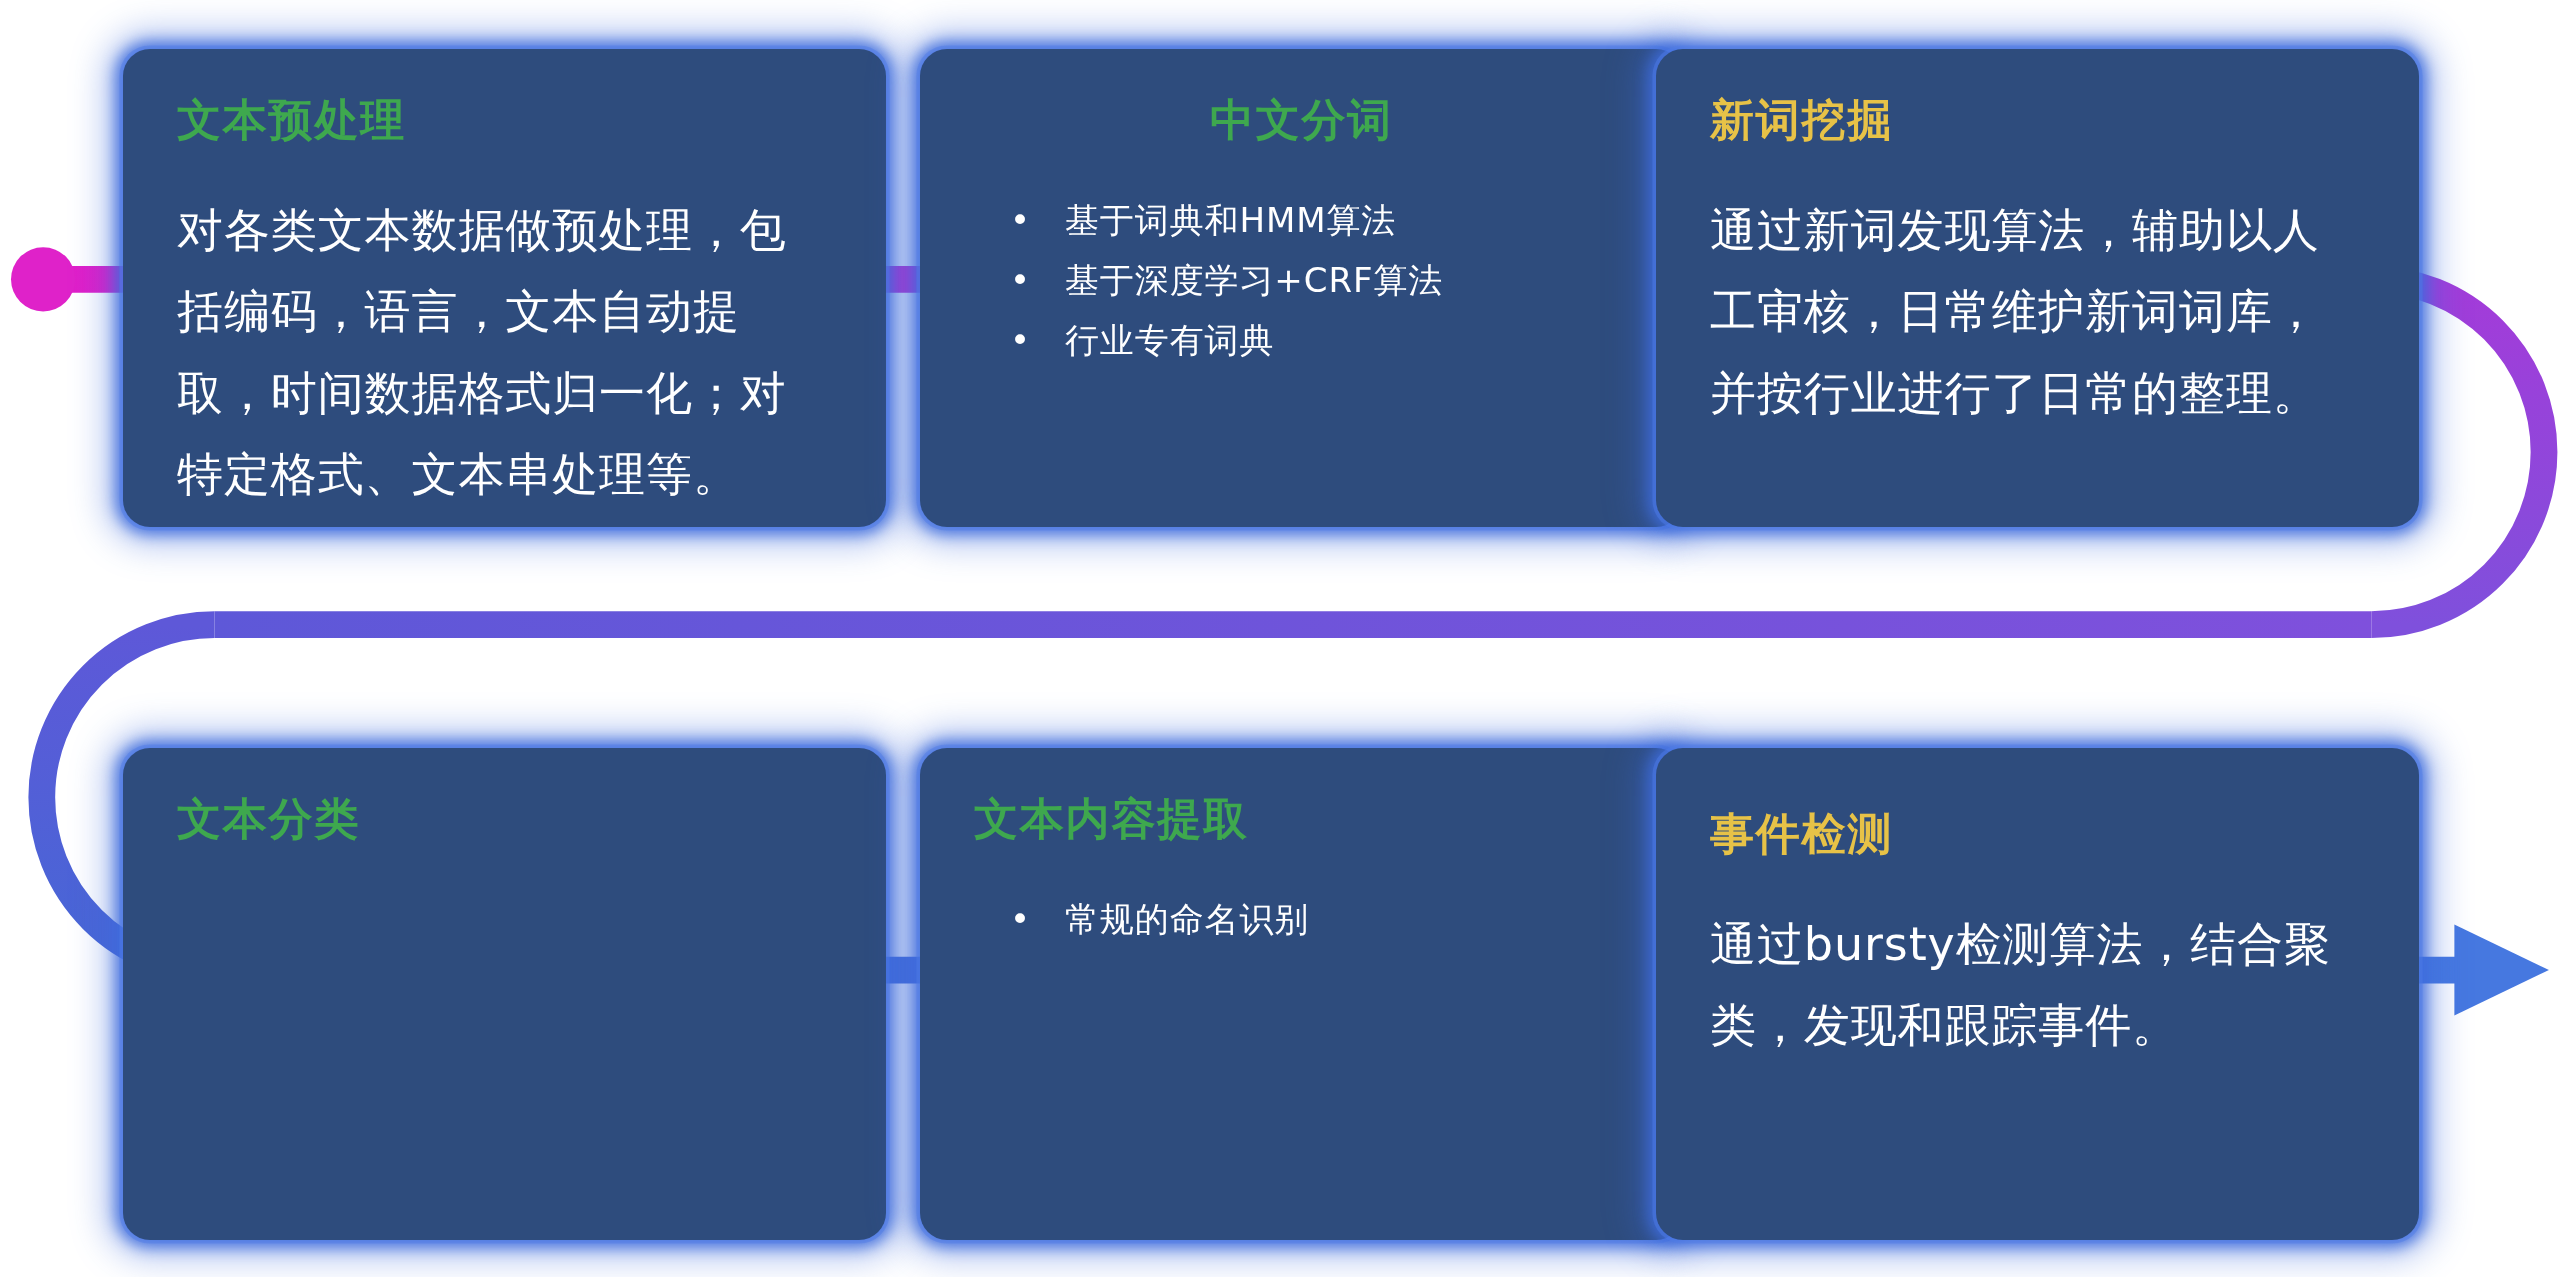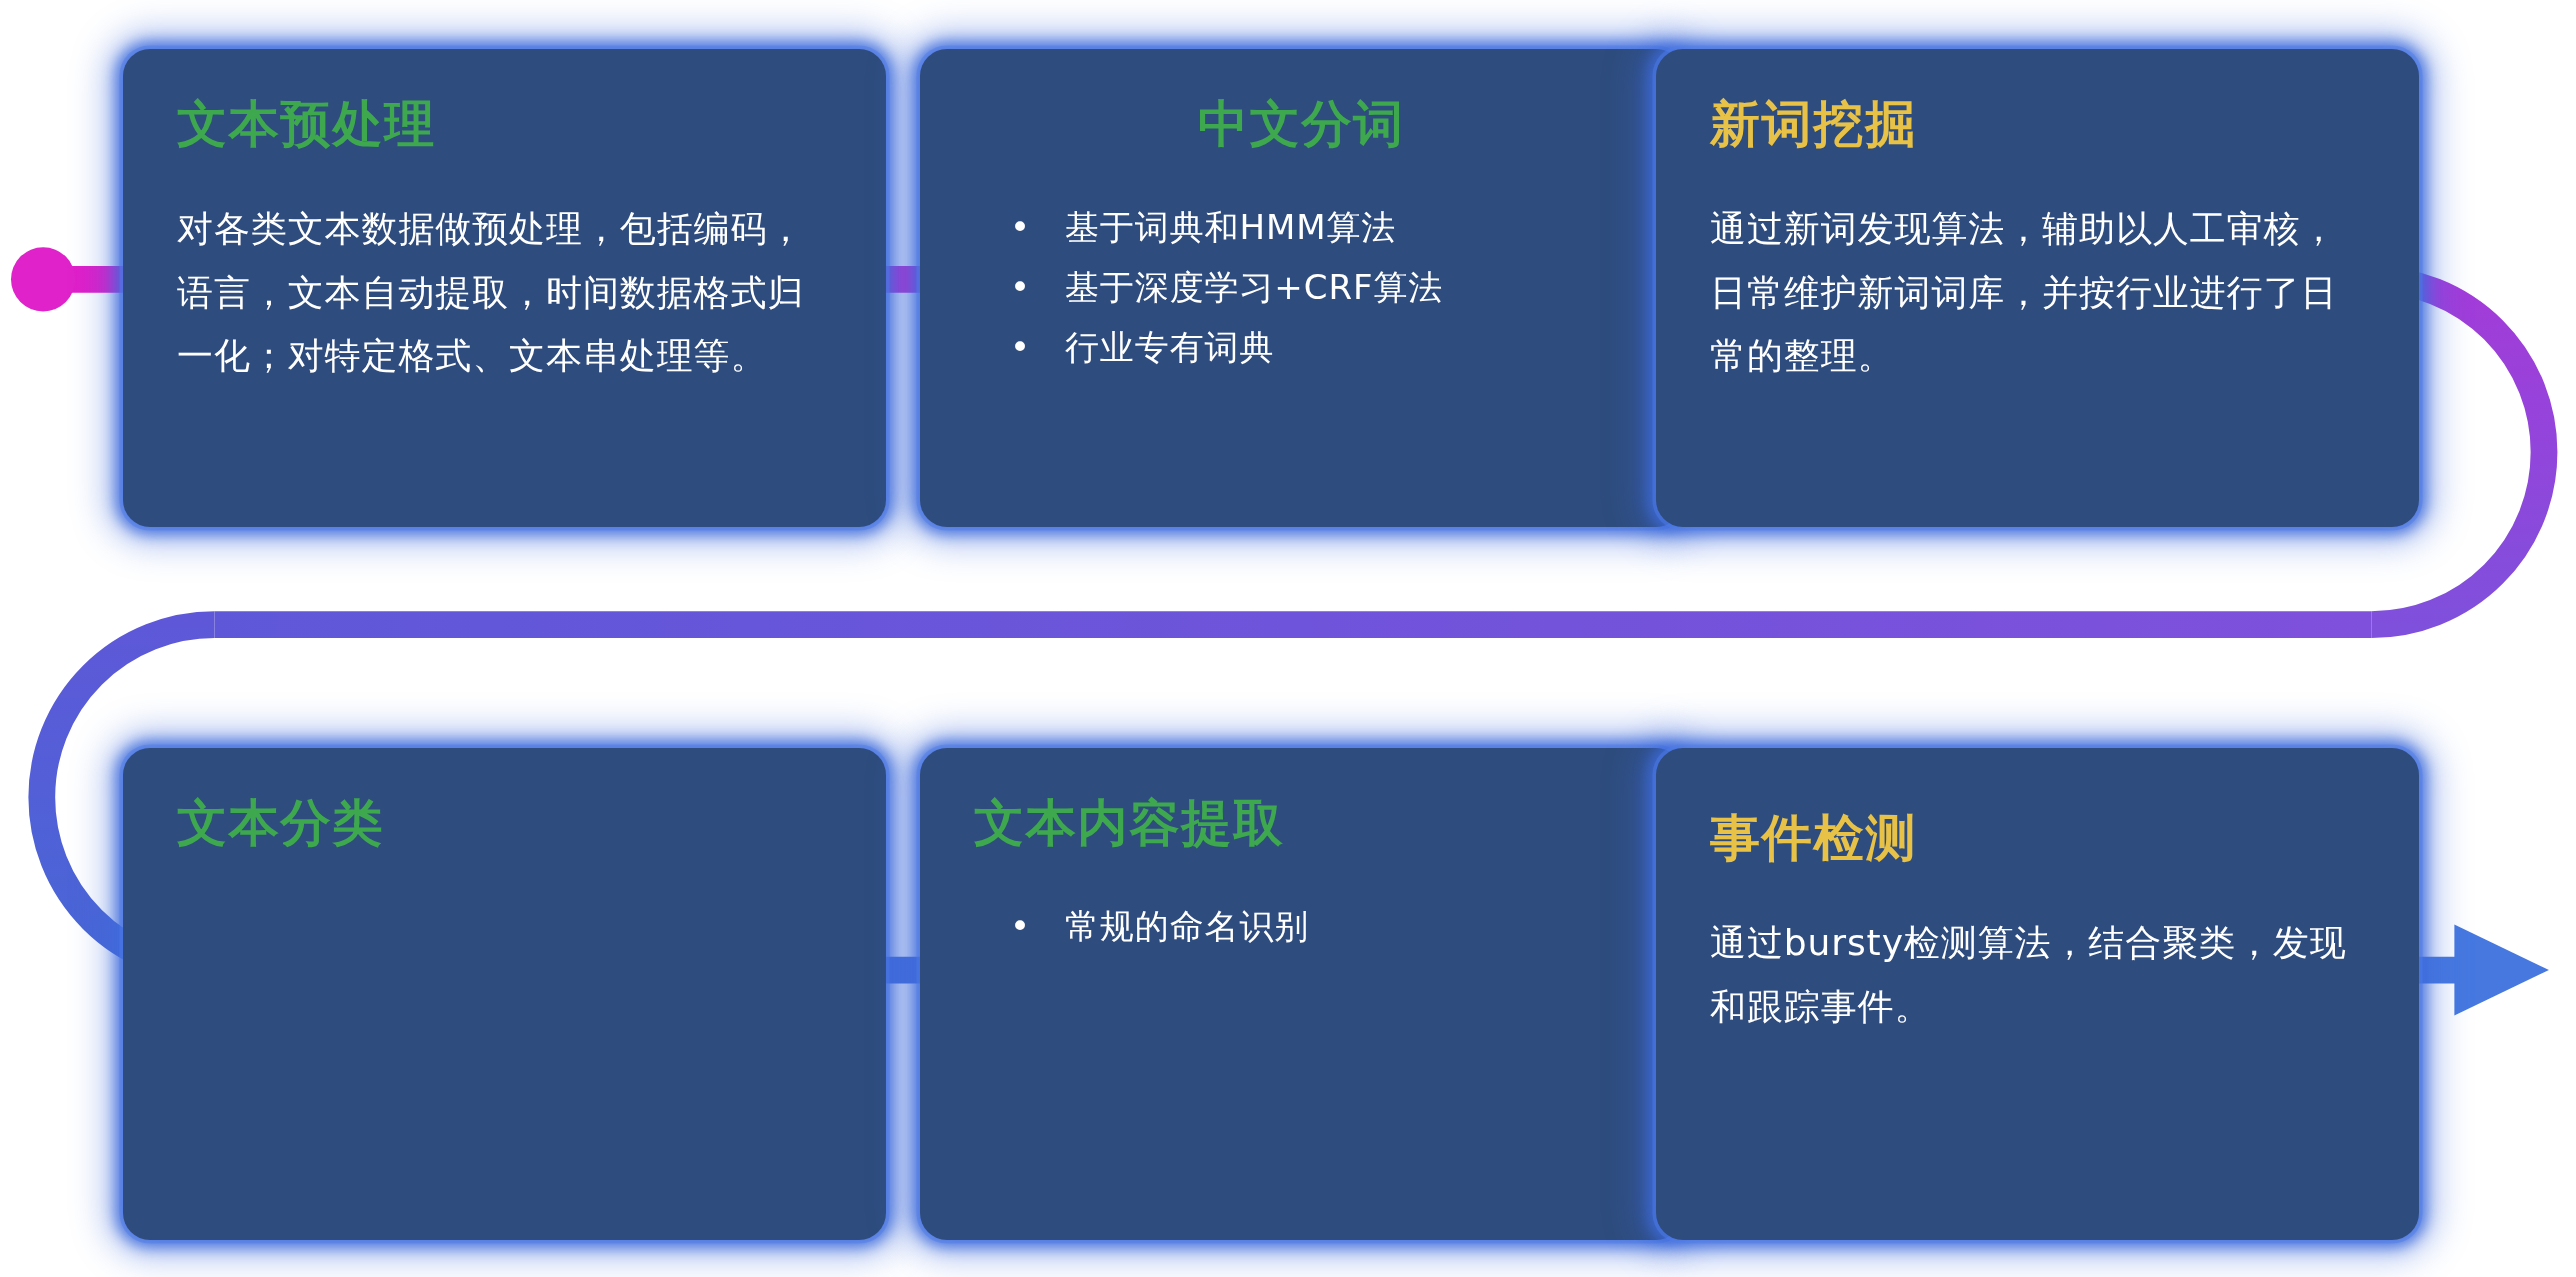--- a/index.html
+++ b/index.html
@@ -36,28 +36,28 @@
       0 0 34px 18px rgba(62, 108, 220, 0.40);
   }
   .r1 { top: 49px;  height: 478px; }
   .r2 { top: 748px; height: 492px; }
   .c1 { left: 123px; }
   .c2 { left: 920px; }
   .c3 { left: 1656px; }
 
   .card-title {
     margin: 0 0 43px 0;
-    font-size: 50px;
+    font-size: 44px;
     line-height: 1.2;
     font-weight: bold;
     letter-spacing: 1.8px;
   }
   .card-body {
     margin: 0;
-    font-size: 36px;
+    font-size: 46px;
     line-height: 1.77;
     color: #ffffff;
     letter-spacing: 0.9px;
   }
   .card-bullets {
     margin: 0;
     padding: 0 0 0 36px;
     list-style: none;
   }
   .card-bullets li {

